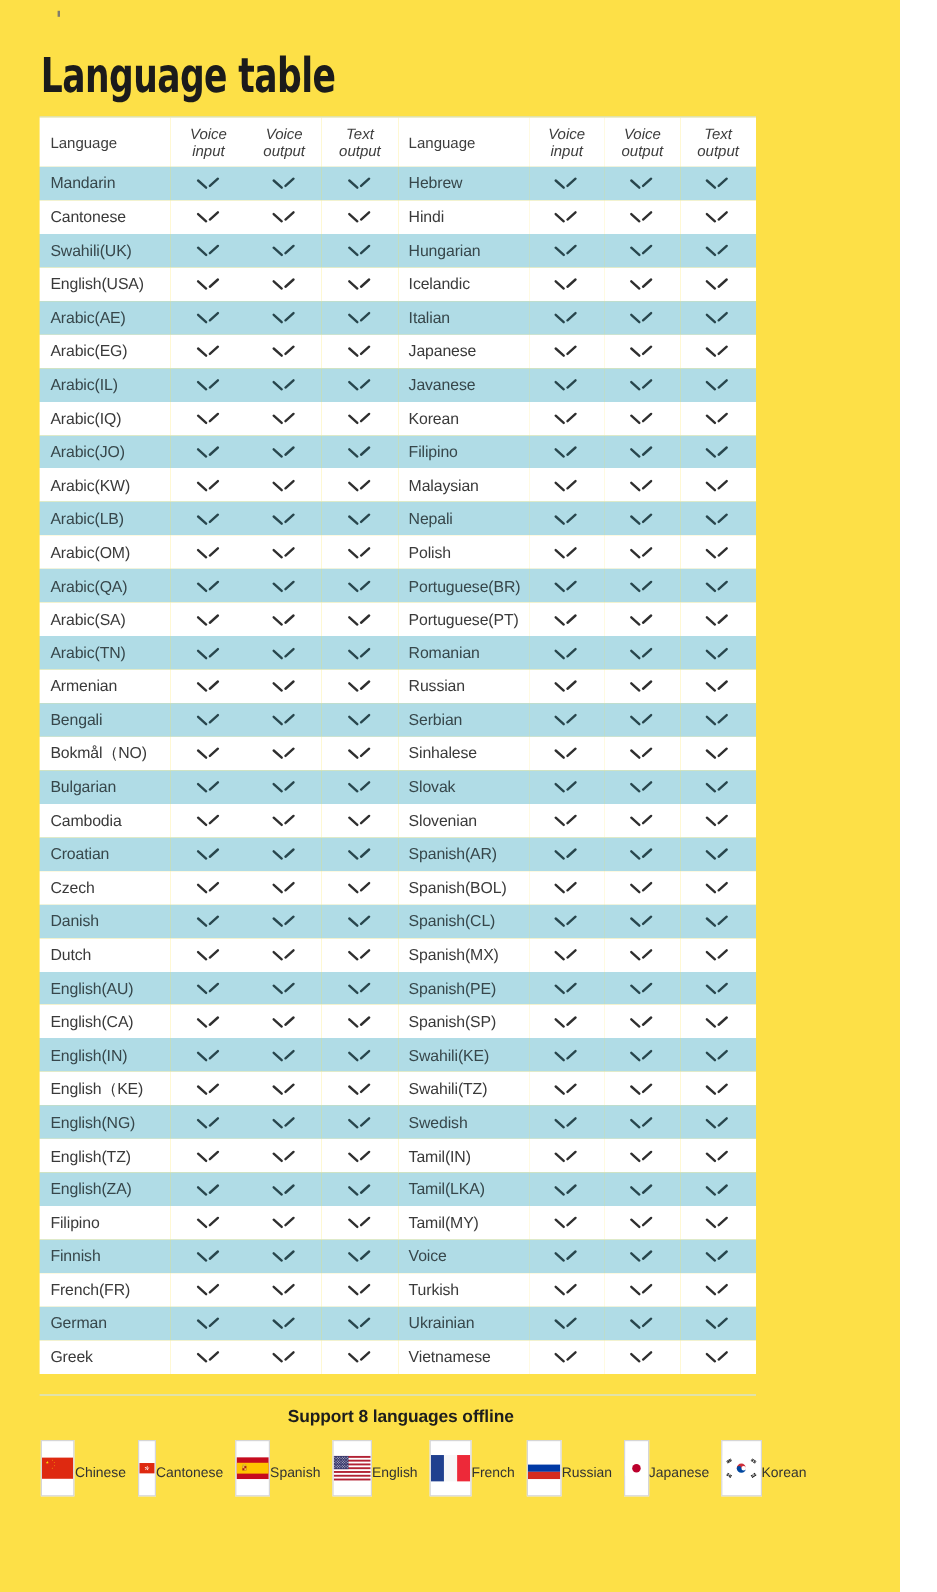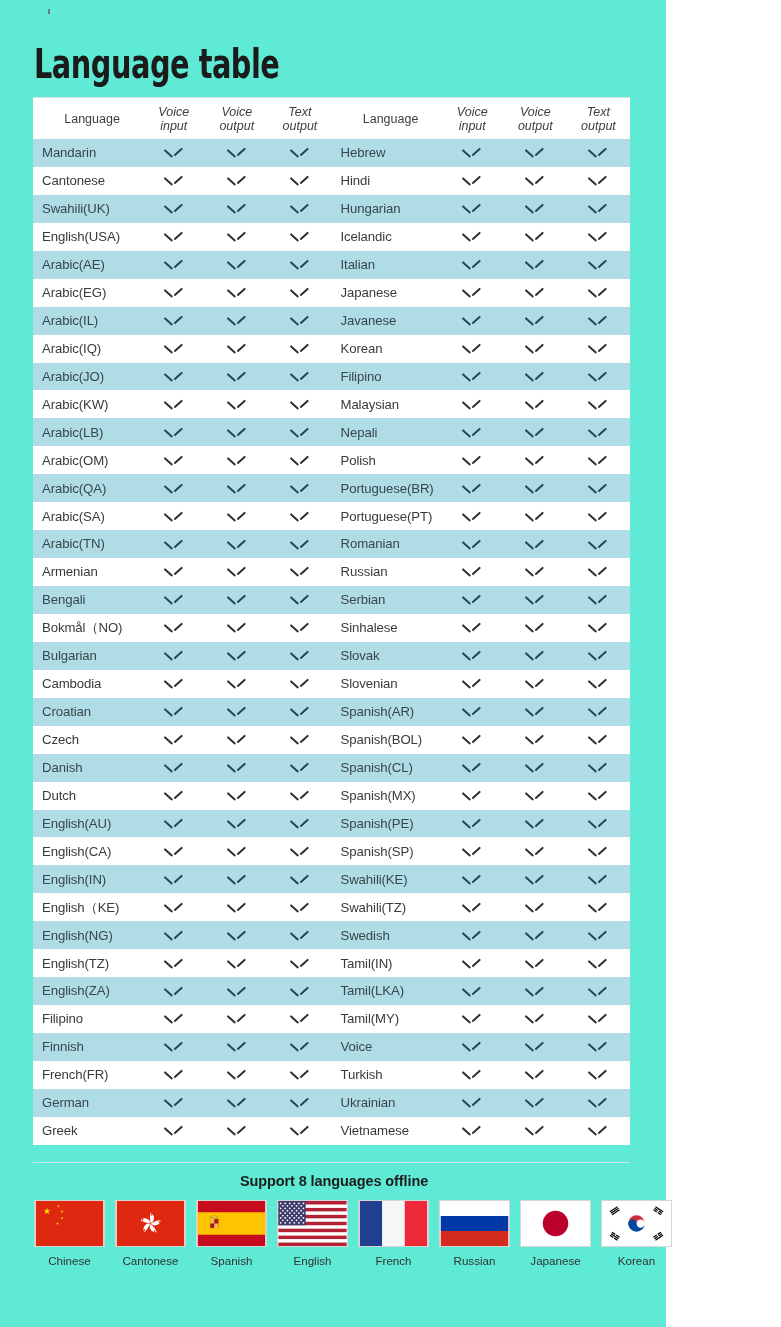--- a/index.html
+++ b/index.html
@@ -11,23 +11,23 @@
     width: 781px;
     height: 1327px;
     font-family: "Liberation Sans", sans-serif;
     color: #333333;
     position: relative;
     overflow: hidden;
   }
 
   .page {
     position: relative;
-    width: 666px;
+    width: 750px;
     height: 1327px;
-    background: #5eead4;
+    background: #fde047;
   }
 
   
   .speck {
     position: absolute;
     left: 48px;
     top: 9px;
     width: 2px;
     height: 5px;
     background: #6b6b72;
@@ -80,21 +80,21 @@
     height: 41px;
     font-size: 12.5px;
     font-weight: 400;
     color: #3d3d3d;
     line-height: 1.12;
     padding: 0;
     vertical-align: middle;
     background: #ffffff;
   }
   .tbl thead th.h-lang {
-    text-align: center;
+    text-align: left;
     padding-left: 9px;
     white-space: nowrap;
   }
   .tbl thead th.h-chk { text-align: center; font-style: italic; }
 
   .tbl tbody tr { height: 27.95px; }
   .tbl tbody tr.alt { background: #b0dce6; margin-left: 11px; }
   .tbl tbody tr.plain { background: #ffffff; }
 
   .tbl tbody td {
@@ -157,21 +157,21 @@
     letter-spacing: -0.1px;
     margin: 0 0 11px 0;
   }
   .flag-row {
     display: flex;
     gap: 10px;
   }
   .flag-cell {
     width: 71px;
     display: flex;
-    flex-direction: column;
+    flex-direction: row;
     align-items: center;
   }
   .flag {
     width: 71px;
     height: 47px;
     border: 1px solid #d6d6d6;
     overflow: hidden;
     position: relative;
     background: #fff;
   }

